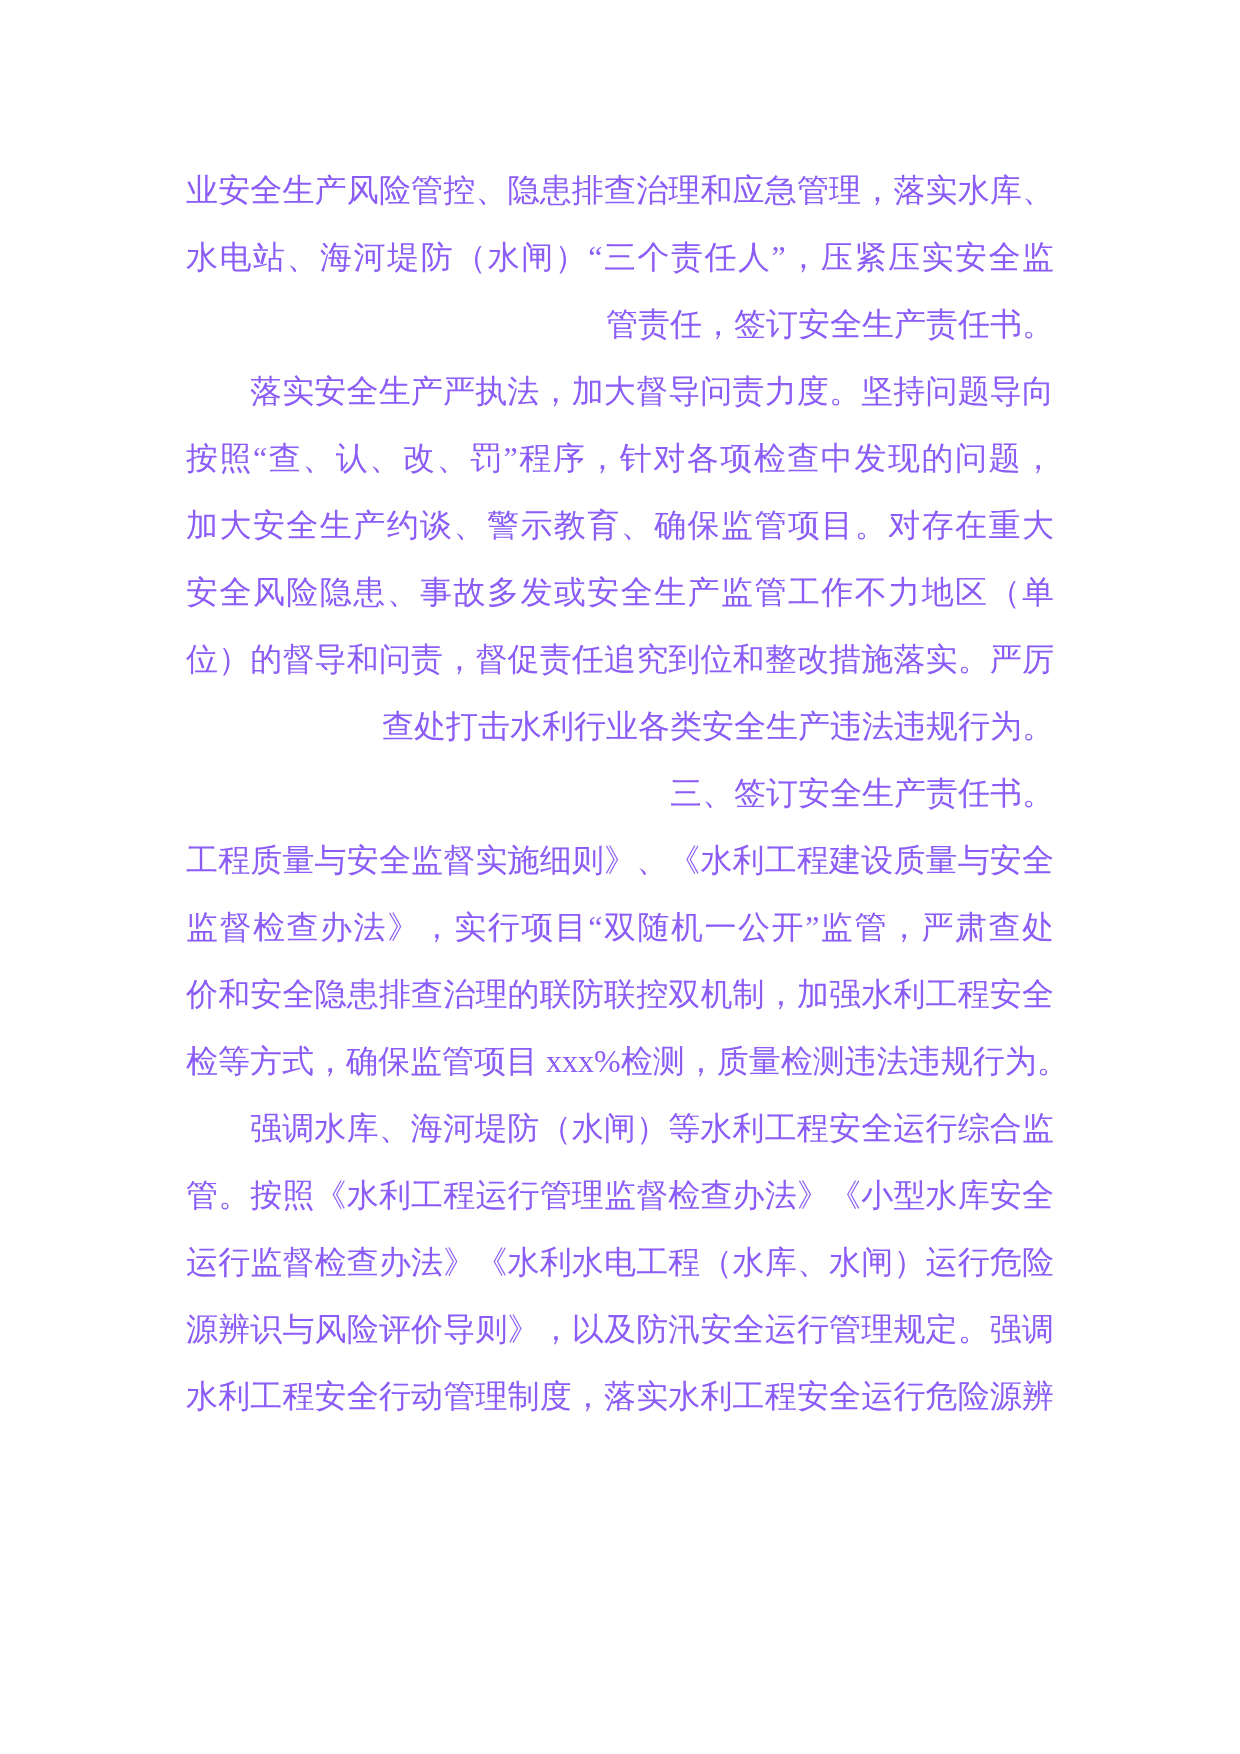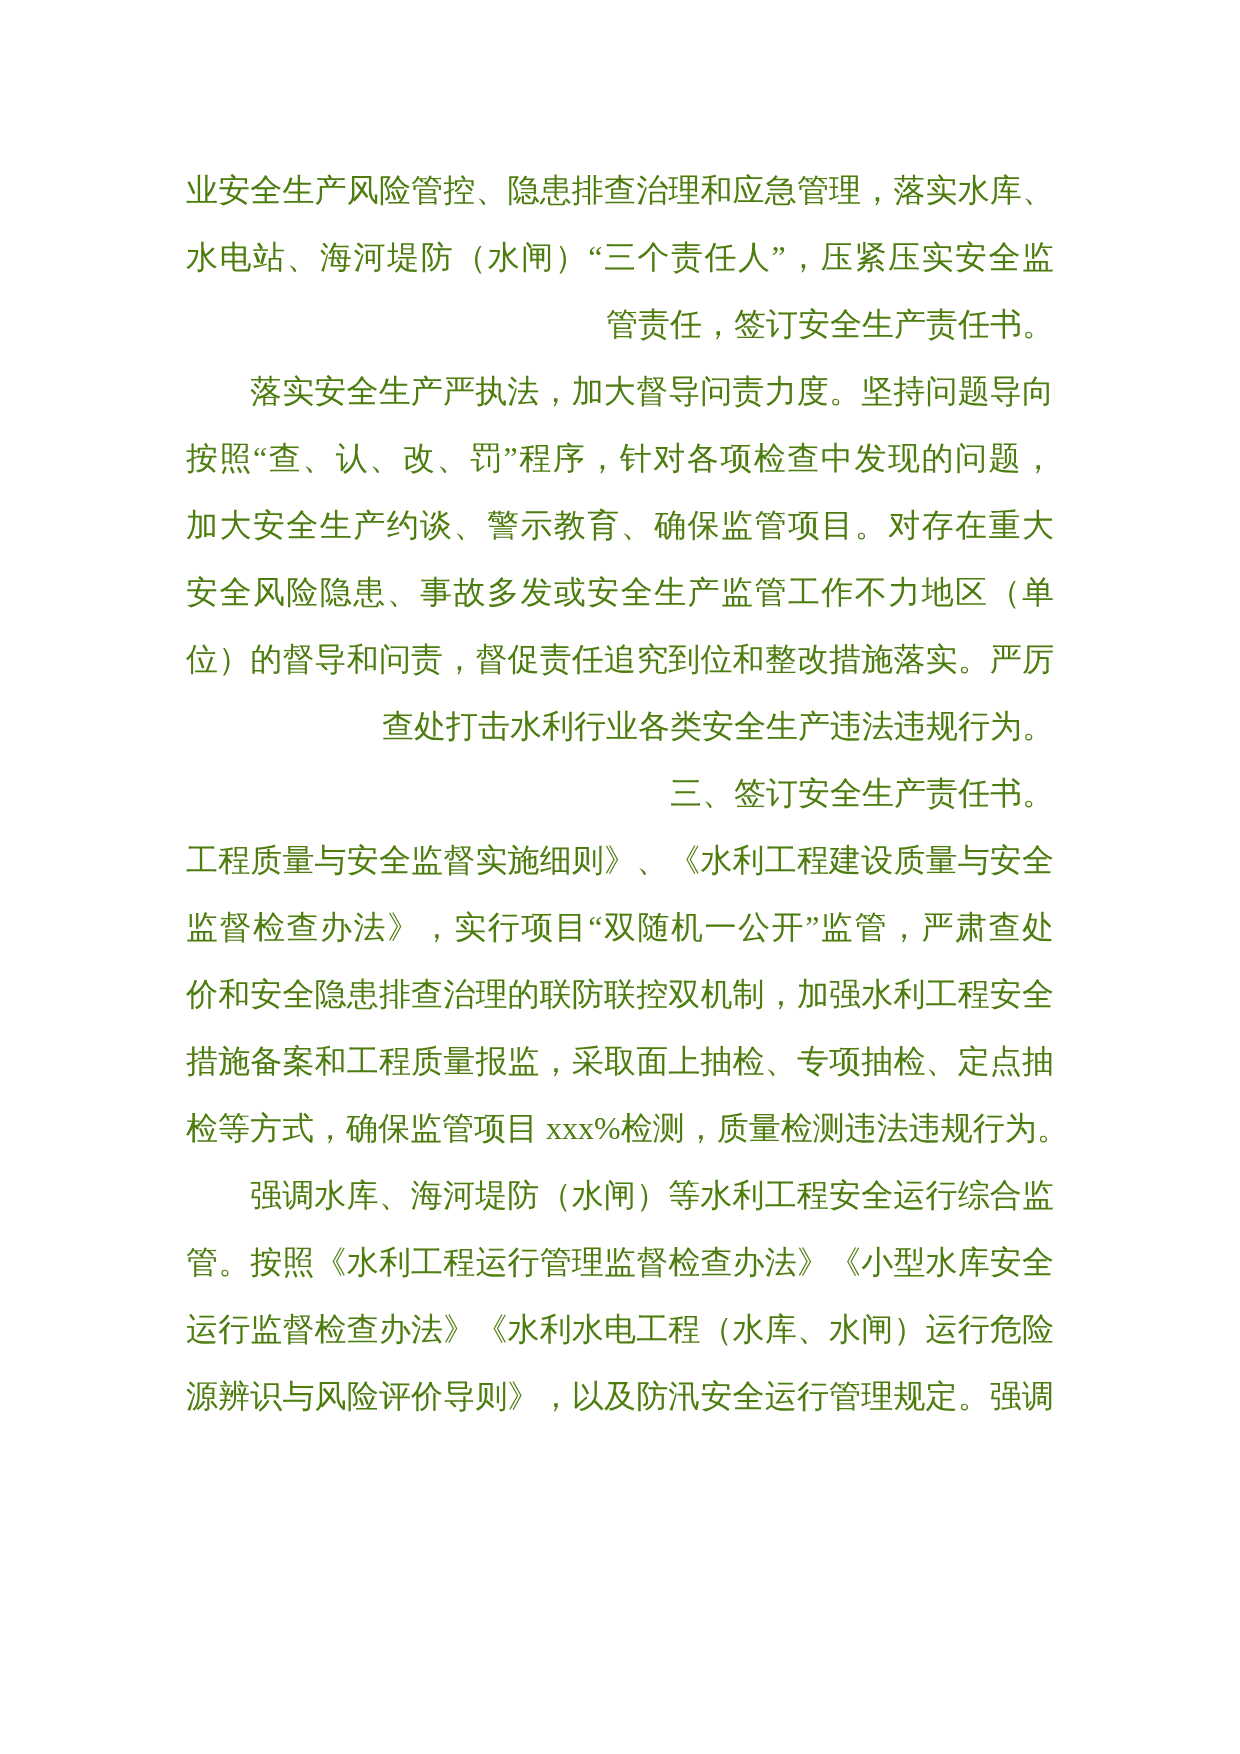--- a/index.html
+++ b/index.html
@@ -36,34 +36,34 @@
     white-space: nowrap;
   }
   .line.indent {
     padding-left: 64px;
   }
 </style>
 </head>
 <body>
 
 <div class="page" style="background: rgb(255, 255, 255);">
-  <div class="doc-body" id="doc-body" style="color: #4d7c0f;">
+  <div class="doc-body" id="doc-body" style="color: #8b5cf6;">
       <div class="line justify">业安全生产风险管控、隐患排查治理和应急管理，落实水库、</div>
       <div class="line justify">水电站、海河堤防（水闸）“三个责任人”，压紧压实安全监</div>
       <div class="line end">管责任，签订安全生产责任书。</div>
       <div class="line indent justify">落实安全生产严执法，加大督导问责力度。坚持问题导向</div>
       <div class="line justify">按照“查、认、改、罚”程序，针对各项检查中发现的问题，</div>
       <div class="line justify">加大安全生产约谈、警示教育、确保监管项目。对存在重大</div>
       <div class="line justify">安全风险隐患、事故多发或安全生产监管工作不力地区（单</div>
       <div class="line justify">位）的督导和问责，督促责任追究到位和整改措施落实。严厉</div>
       <div class="line end">查处打击水利行业各类安全生产违法违规行为。</div>
       <div class="line indent end">三、签订安全生产责任书。</div>
       <div class="line justify">工程质量与安全监督实施细则》、《水利工程建设质量与安全</div>
       <div class="line justify">监督检查办法》，实行项目“双随机一公开”监管，严肃查处</div>
       <div class="line justify">价和安全隐患排查治理的联防联控双机制，加强水利工程安全</div>
-      <div class="line justify">措施备案和工程质量报监，采取面上抽检、专项抽检、定点抽</div>
       <div class="line end">检等方式，确保监管项目 xxx%检测，质量检测违法违规行为。</div>
       <div class="line indent justify">强调水库、海河堤防（水闸）等水利工程安全运行综合监</div>
       <div class="line justify">管。按照《水利工程运行管理监督检查办法》《小型水库安全</div>
       <div class="line justify">运行监督检查办法》《水利水电工程（水库、水闸）运行危险</div>
       <div class="line justify">源辨识与风险评价导则》，以及防汛安全运行管理规定。强调</div>
+      <div class="line justify">水利工程安全行动管理制度，落实水利工程安全运行危险源辨</div>
     </div>
 </div>
 
 </body></html>

